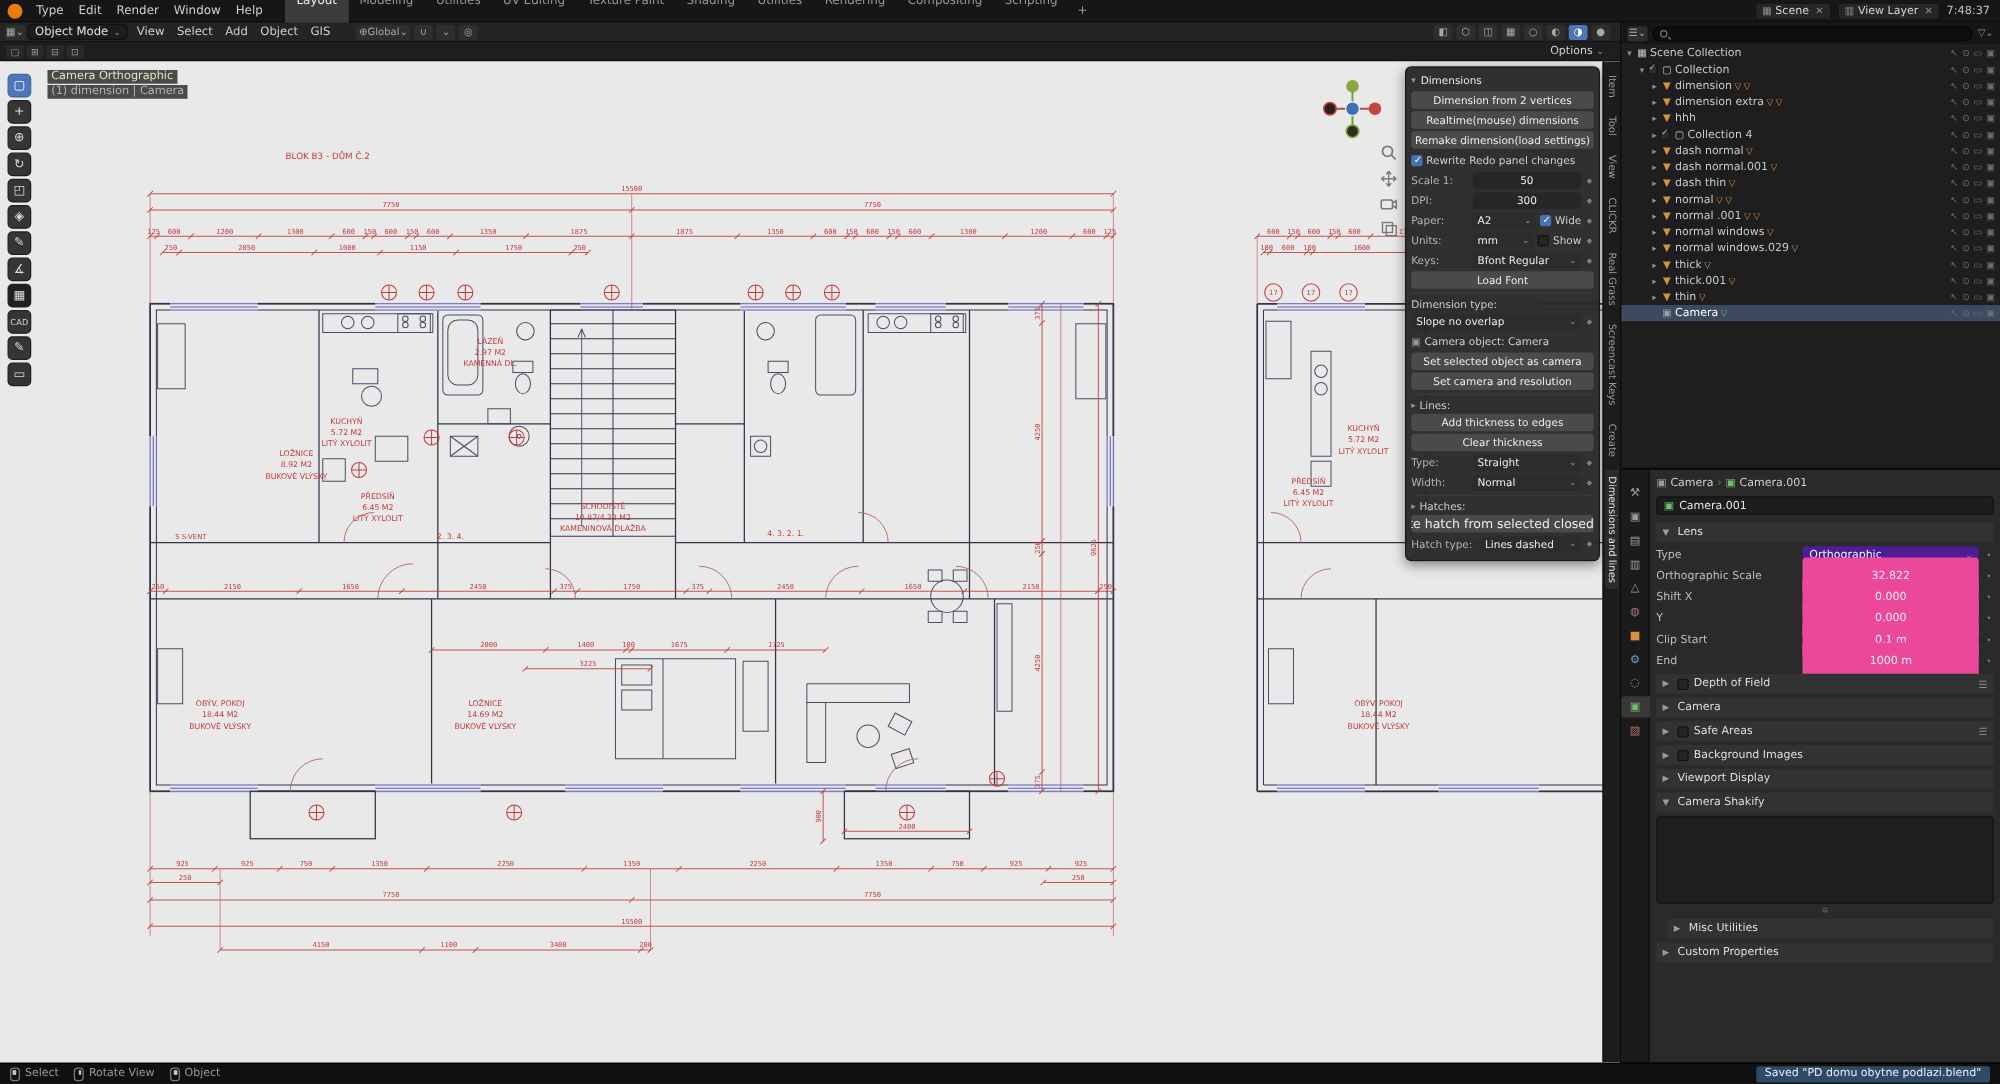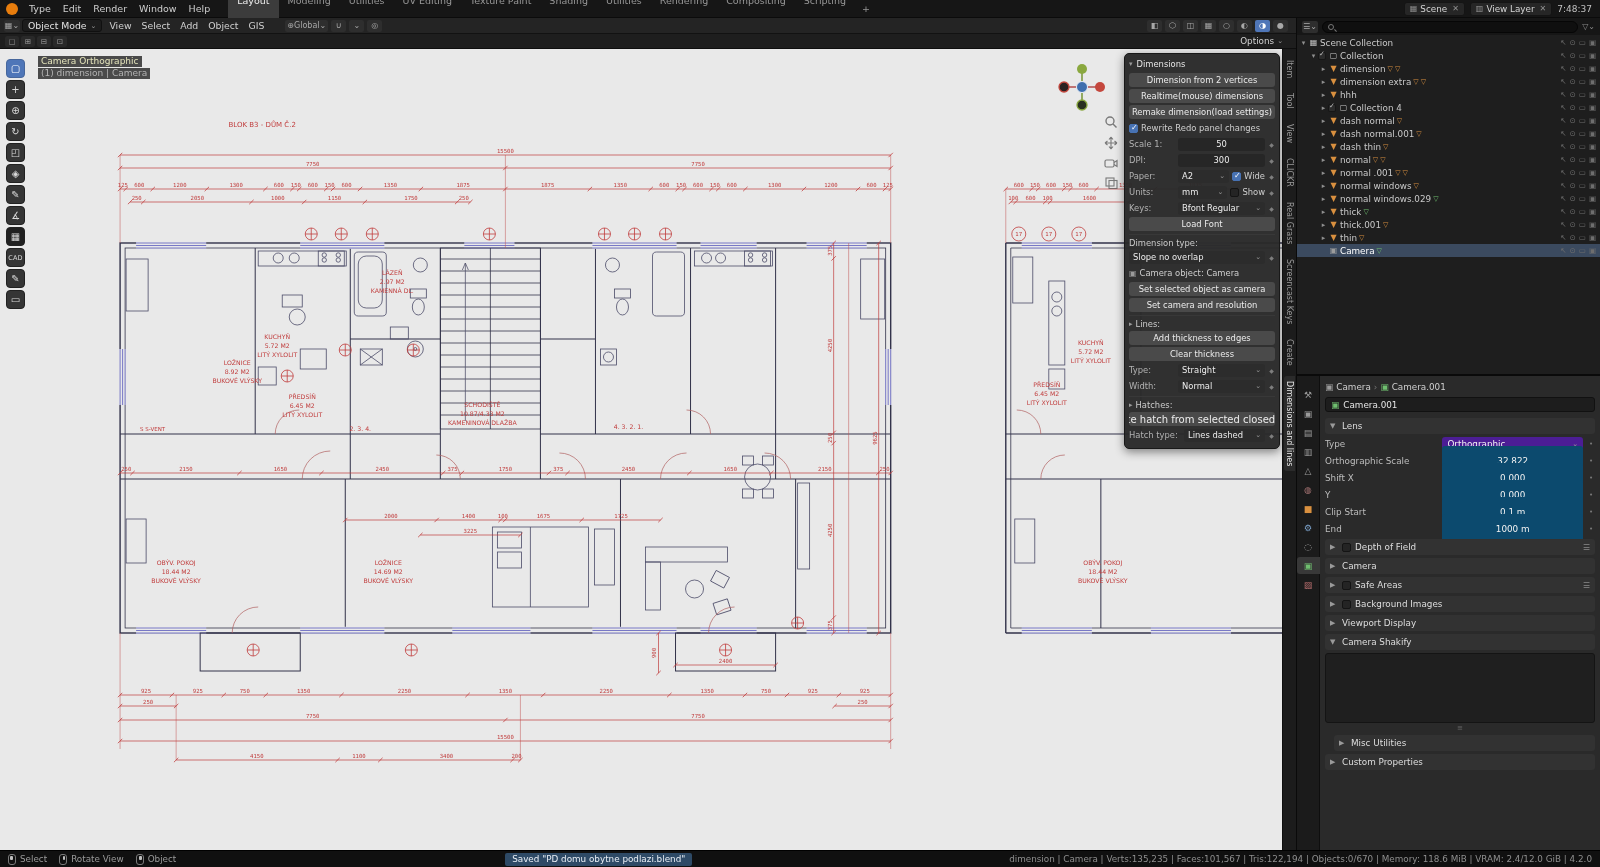--- a/index.html
+++ b/index.html
@@ -99,21 +99,21 @@
 .ptab.active{background:#383838;border-radius:3px 0 0 3px}
 .pmain{flex:1;display:flex;flex-direction:column;padding:3px 5px;font-size:8.8px;overflow:hidden}
 .pcrumb{display:flex;align-items:center;gap:3px;height:16px;color:#cfcfcf;flex:none}
 .pname{height:15px;background:#1d1d1d;border:1px solid #111;border-radius:3px;display:flex;align-items:center;gap:4px;padding:0 5px;margin:2px 0 3px;color:#e6e6e6;flex:none}
 .psec{background:#323232;border-radius:3px;height:16px;display:flex;align-items:center;gap:4px;padding:0 5px;margin-top:3px;color:#dedede;flex:none}
 .psec .car{color:#9a9a9a;font-size:7px;width:8px}
 .psec .menu{margin-left:auto;color:#8b8b8b;font-size:8px}
 .psec.sub{margin-left:9px}
 .prow{display:flex;align-items:center;height:15px;gap:4px;margin-top:2px;flex:none}
 .plabel{width:42%;text-align:left;color:#bdbdbd;flex:none;white-space:nowrap}
-.pfield{flex:1;background:#0c4a6e;border-radius:3px;height:30px;display:flex;align-items:center;justify-content:center;color:#f2f2f2}
+.pfield{flex:1;background:#ec4899;border-radius:3px;height:30px;display:flex;align-items:center;justify-content:center;color:#f2f2f2}
 .pdrop{flex:1;background:#4c1d95;border-radius:3px;height:13px;display:flex;align-items:center;justify-content:space-between;padding:0 5px;color:#f2f2f2}
 .pdot{width:8px;text-align:center;color:#777;font-size:7px;flex:none}
 .pchk{width:9px;height:9px;border-radius:2px;background:#242424;border:1px solid #141414;flex:none}
 .shakify-box{height:70px;background:#1f1f1f;border:1px solid #141414;border-radius:3px;margin:3px 0 1px;position:relative;flex:none}
 .shakify-handle{text-align:center;color:#666;font-size:7px;height:8px;line-height:8px;flex:none}
 
 
 .statusbar{height:17px;background:#101010;display:flex;align-items:center;font-size:8.8px;color:#9a9a9a;padding:0 8px;border-top:1px solid #000;flex:none}
 .sb-item{display:flex;align-items:center;margin-right:12px}
 .mico{width:8px;height:11px;border:1px solid #7a7a7a;border-radius:3px;position:relative;display:inline-block;margin-right:4px;flex:none}
@@ -1180,15 +1180,14 @@
         </span>
         <span>Rotate View</span>
       </span>
     <span class="sb-item">
         <span class="mico m2">
           <i></i>
         </span>
         <span>Object</span>
       </span>
     <span class="sb-note">Saved "PD domu obytne podlazi.blend"</span>
-    <span class="sb-stats">dimension | Camera | Verts:135,235 | Faces:101,567 | Tris:122,194 | Objects:0/670 | Memory: 118.6 MiB | VRAM: 2.4/12.0 GiB | 4.2.0</span>
   </div>
 </div>
 
 </body></html>

